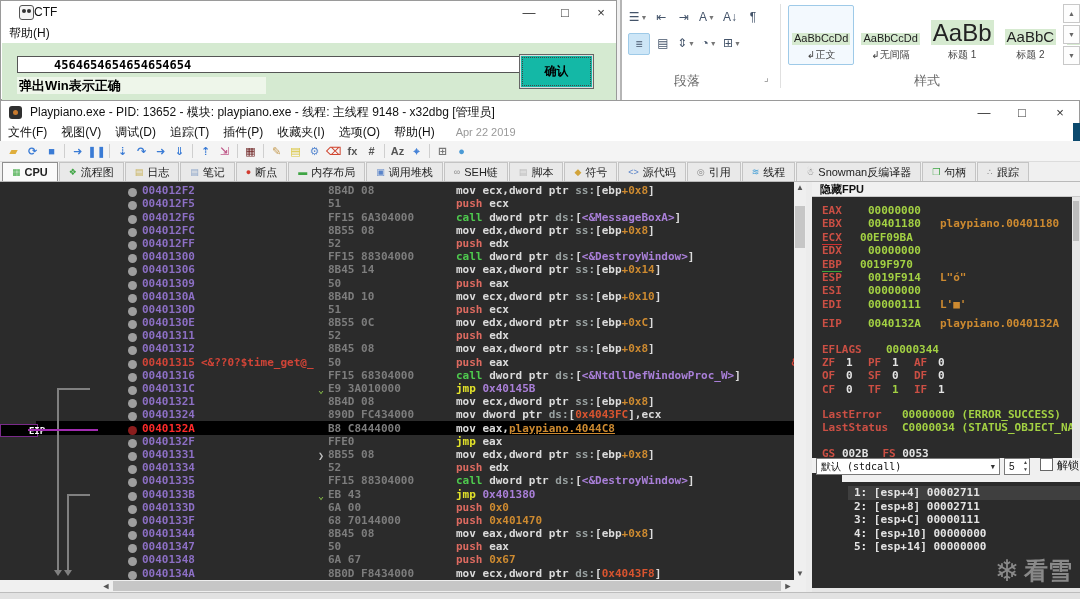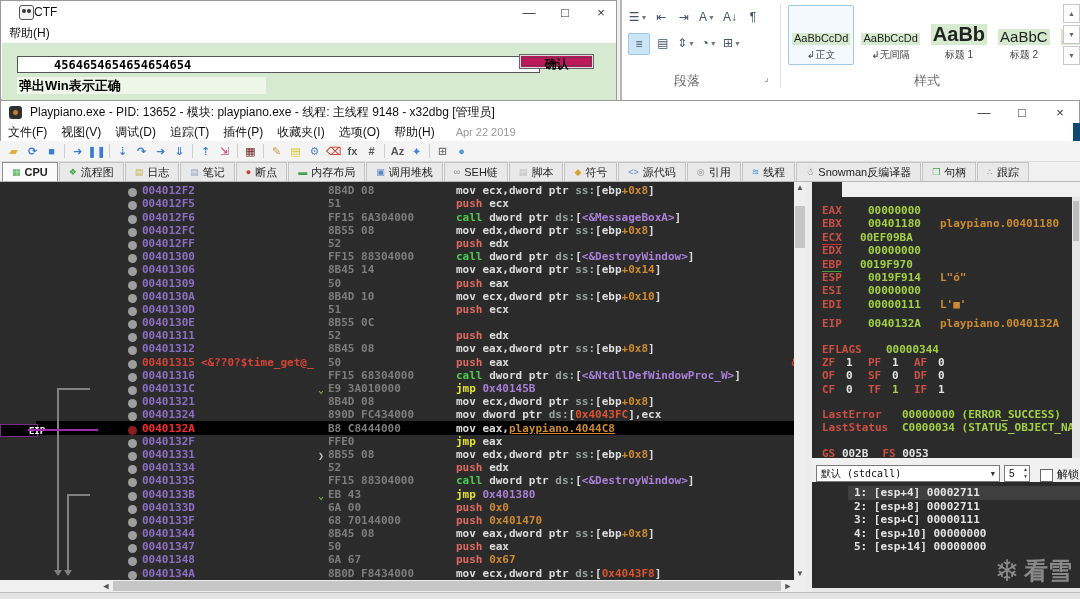--- a/index.html
+++ b/index.html
@@ -13,21 +13,21 @@
   .ctf-ico:before{content:"";position:absolute;left:2px;top:3px;width:4px;height:4px;background:#333;border-radius:50%;}
   .ctf-ico:after{content:"";position:absolute;right:2px;top:3px;width:4px;height:4px;background:#333;border-radius:50%;}
   .ctf-title{margin-left:0;font-size:12px;color:#111;}
   .wbtns{position:absolute;right:8px;top:0;height:22px;display:flex;align-items:center;gap:22px;font-size:13px;color:#333;}
   .wbtns span{cursor:default;width:14px;text-align:center;}
   .ctf-menu{position:absolute;left:0;top:22px;width:100%;height:20px;background:#fff;font-size:12px;color:#111;display:flex;align-items:center;}
   .ctf-menu span{padding:0 8px;}
   .ctf-client{position:absolute;left:1px;top:42px;width:614px;height:57px;background:#d5ead1;}
   .flag-input{position:absolute;left:15px;top:13px;width:482px;height:15px;border:1px solid #555;background:#fff;
               font-family:"DejaVu Sans Mono",monospace;font-size:12px;font-weight:700;color:#000;padding:0 3px;}
-  .confirm-btn{position:absolute;left:517px;top:11px;width:75px;height:15px;background:#be185d;border:1px solid #666;
+  .confirm-btn{position:absolute;left:517px;top:11px;width:75px;height:35px;background:#14b8a6;border:1px solid #666;
                box-shadow:0 0 0 1px #ddd inset;font-size:12px;font-weight:700;color:#000;outline:1px dotted #444;outline-offset:-4px;}
   .hint{position:absolute;left:15px;top:34px;width:247px;height:17px;background:#eef6ea;font-size:13px;font-weight:700;color:#000;line-height:17px;padding-left:2px;}
   
   .ribbon{left:620px;top:0;width:460px;height:100px;background:#fff;border-left:2px solid #b5b5b5;box-sizing:border-box;}
   .ric{display:inline-flex;align-items:center;justify-content:center;height:20px;min-width:20px;color:#44546a;font-size:12px;border-radius:2px;}
   .ric.sel{background:#cde6f7;border:1px solid #9ecae8;}
   .ric .dd{font-size:7px;color:#777;margin-left:1px;}
   .rgroup-label{position:absolute;font-size:13px;color:#696969;}
   .rsep{position:absolute;top:4px;width:1px;height:84px;background:#e0e0e0;}
   .style-card{display:flex;flex-direction:column;align-items:center;justify-content:flex-end;height:54px;padding:2px 3px;border:1px solid transparent;border-radius:2px;}
@@ -99,21 +99,21 @@
   .gap6{height:6px;} .gap12{height:12px;}
   .fl-name{display:inline-block;width:24px;color:#cb4f44;}
   .fl-val{display:inline-block;width:22px;color:#e4e4e4;}
   .fl-val.grn{color:#a3d143;}
   .lname{display:inline-block;color:#cb4f44;width:80px;}
   .lgrn{color:#a3d143;}
   .segn{color:#cb4f44;} .segv{color:#e4e4e4;margin-right:14px;}
   .regs-vs{left:1072px;top:197px;width:8px;height:261px;background:#e6e6e6;}
   .regs-vs .thumb{position:absolute;left:1px;top:4px;width:6px;height:40px;background:#bdbdbd;}
   
-  .argsbar{left:812px;top:458px;width:268px;height:24px;background:#f0f0f0;display:flex;align-items:flex-end;box-sizing:border-box;padding-left:4px;}
+  .argsbar{left:812px;top:458px;width:268px;height:15px;background:#f0f0f0;display:flex;align-items:flex-start;box-sizing:border-box;padding-left:4px;}
   .preset{width:184px;height:17px;background:#fff;border:1px solid #7a7a7a;font-size:10px;color:#111;
           display:flex;align-items:center;justify-content:space-between;padding:0 4px;box-sizing:border-box;font-family:"DejaVu Sans Mono",monospace;}
   .preset .dd{font-size:7px;color:#333;}
   .spin{width:26px;height:17px;background:#fff;border:1px solid #7a7a7a;margin-left:4px;font-size:10px;color:#111;
         display:flex;align-items:center;box-sizing:border-box;padding-left:4px;position:relative;}
   .spin .ud{position:absolute;right:1px;top:0;font-size:5px;line-height:7px;color:#444;text-align:center;}
   .chk{width:11px;height:11px;border:1px solid #666;background:#fff;margin-left:10px;}
   .chklabel{font-size:11px;color:#111;margin-left:4px;}
   .args-body{left:812px;top:482px;width:268px;height:106px;background:#2b2b2b;font-size:11px;font-weight:700;color:#e4e4e4;padding-top:4px;box-sizing:border-box;position:absolute;overflow:hidden;}
   .arow{height:13.5px;padding-left:6px;white-space:nowrap;}
@@ -169,21 +169,21 @@
     <div class="abs" style="left:166px;top:5px;display:flex;gap:3px;" id="styles-gallery">
         <div class="style-card sel">
           <div class="style-sample" style="font-size: 11px;">AaBbCcDd</div>
           <div class="style-name">↲正文</div>
         </div>
         <div class="style-card">
           <div class="style-sample" style="font-size: 11px;">AaBbCcDd</div>
           <div class="style-name">↲无间隔</div>
         </div>
         <div class="style-card">
-          <div class="style-sample" style="font-size: 20px; font-weight: 700;">AaBb</div>
+          <div class="style-sample" style="font-size: 24px; font-weight: 400;">AaBb</div>
           <div class="style-name">标题 1</div>
         </div>
         <div class="style-card">
           <div class="style-sample" style="font-size: 15px;">AaBbC</div>
           <div class="style-name">标题 2</div>
         </div>
         <div class="style-card">
           <div class="style-sample" style="font-size: 15px;">AaBbC</div>
           <div class="style-name">标题</div>
         </div>
@@ -385,20 +385,21 @@
           <span class="addrwrap"><span class="addr">0040130D</span></span>
           <span class="mark"></span>
           <span class="bytes">51</span>
           <span class="instr"><span class="tp">push </span><span class="tw">ecx</span></span>
         </div>
         <div class="drow">
           <span class="dot"></span>
           <span class="addrwrap"><span class="addr">0040130E</span></span>
           <span class="mark"></span>
           <span class="bytes">8B55 0C</span>
+          <span class="instr"><span class="tw">mov edx,dword ptr </span><span class="tg">ss:</span><span class="tw">[ebp</span><span class="to">+0xC</span><span class="tw">]</span></span>
         </div>
         <div class="drow">
           <span class="dot"></span>
           <span class="addrwrap"><span class="addr">00401311</span></span>
           <span class="mark"></span>
           <span class="bytes">52</span>
           <span class="instr"><span class="tp">push </span><span class="tw">edx</span></span>
         </div>
         <div class="drow">
           <span class="dot"></span>
@@ -545,20 +546,21 @@
     <div class="sa down">▼</div>
   </div>
   <div class="abs hscroll">
     <div class="sa">◄</div>
     <div class="thumb"></div>
     <div class="sa">►</div>
   </div>
   <div class="abs corner"></div>
   <div class="abs splitter"></div>
 
+  <div class="abs regs-header">隐藏FPU</div>
   <div class="abs regs-body mono" id="regs-body">
       <div class="rrow"><span class="rname">EAX</span><span class="rval">00000000</span></div>
       <div class="rrow"><span class="rname">EBX</span><span class="rval">00401180</span><span class="rnote">playpiano.00401180</span></div>
       <div class="rrow"><span class="rname ur">ECX</span><span class="rval">00EF09BA</span></div>
       <div class="rrow"><span class="rname">EDX</span><span class="rval">00000000</span></div>
       <div class="rrow"><span class="rname ug">EBP</span><span class="rval">0019F970</span></div>
       <div class="rrow"><span class="rname">ESP</span><span class="rval">0019F914</span><span class="rnote">L"ó"</span></div>
       <div class="rrow"><span class="rname">ESI</span><span class="rval">00000000</span></div>
       <div class="rrow"><span class="rname">EDI</span><span class="rval">00000111</span><span class="rnote">L'■'</span></div>
       <div class="gap6"></div>

